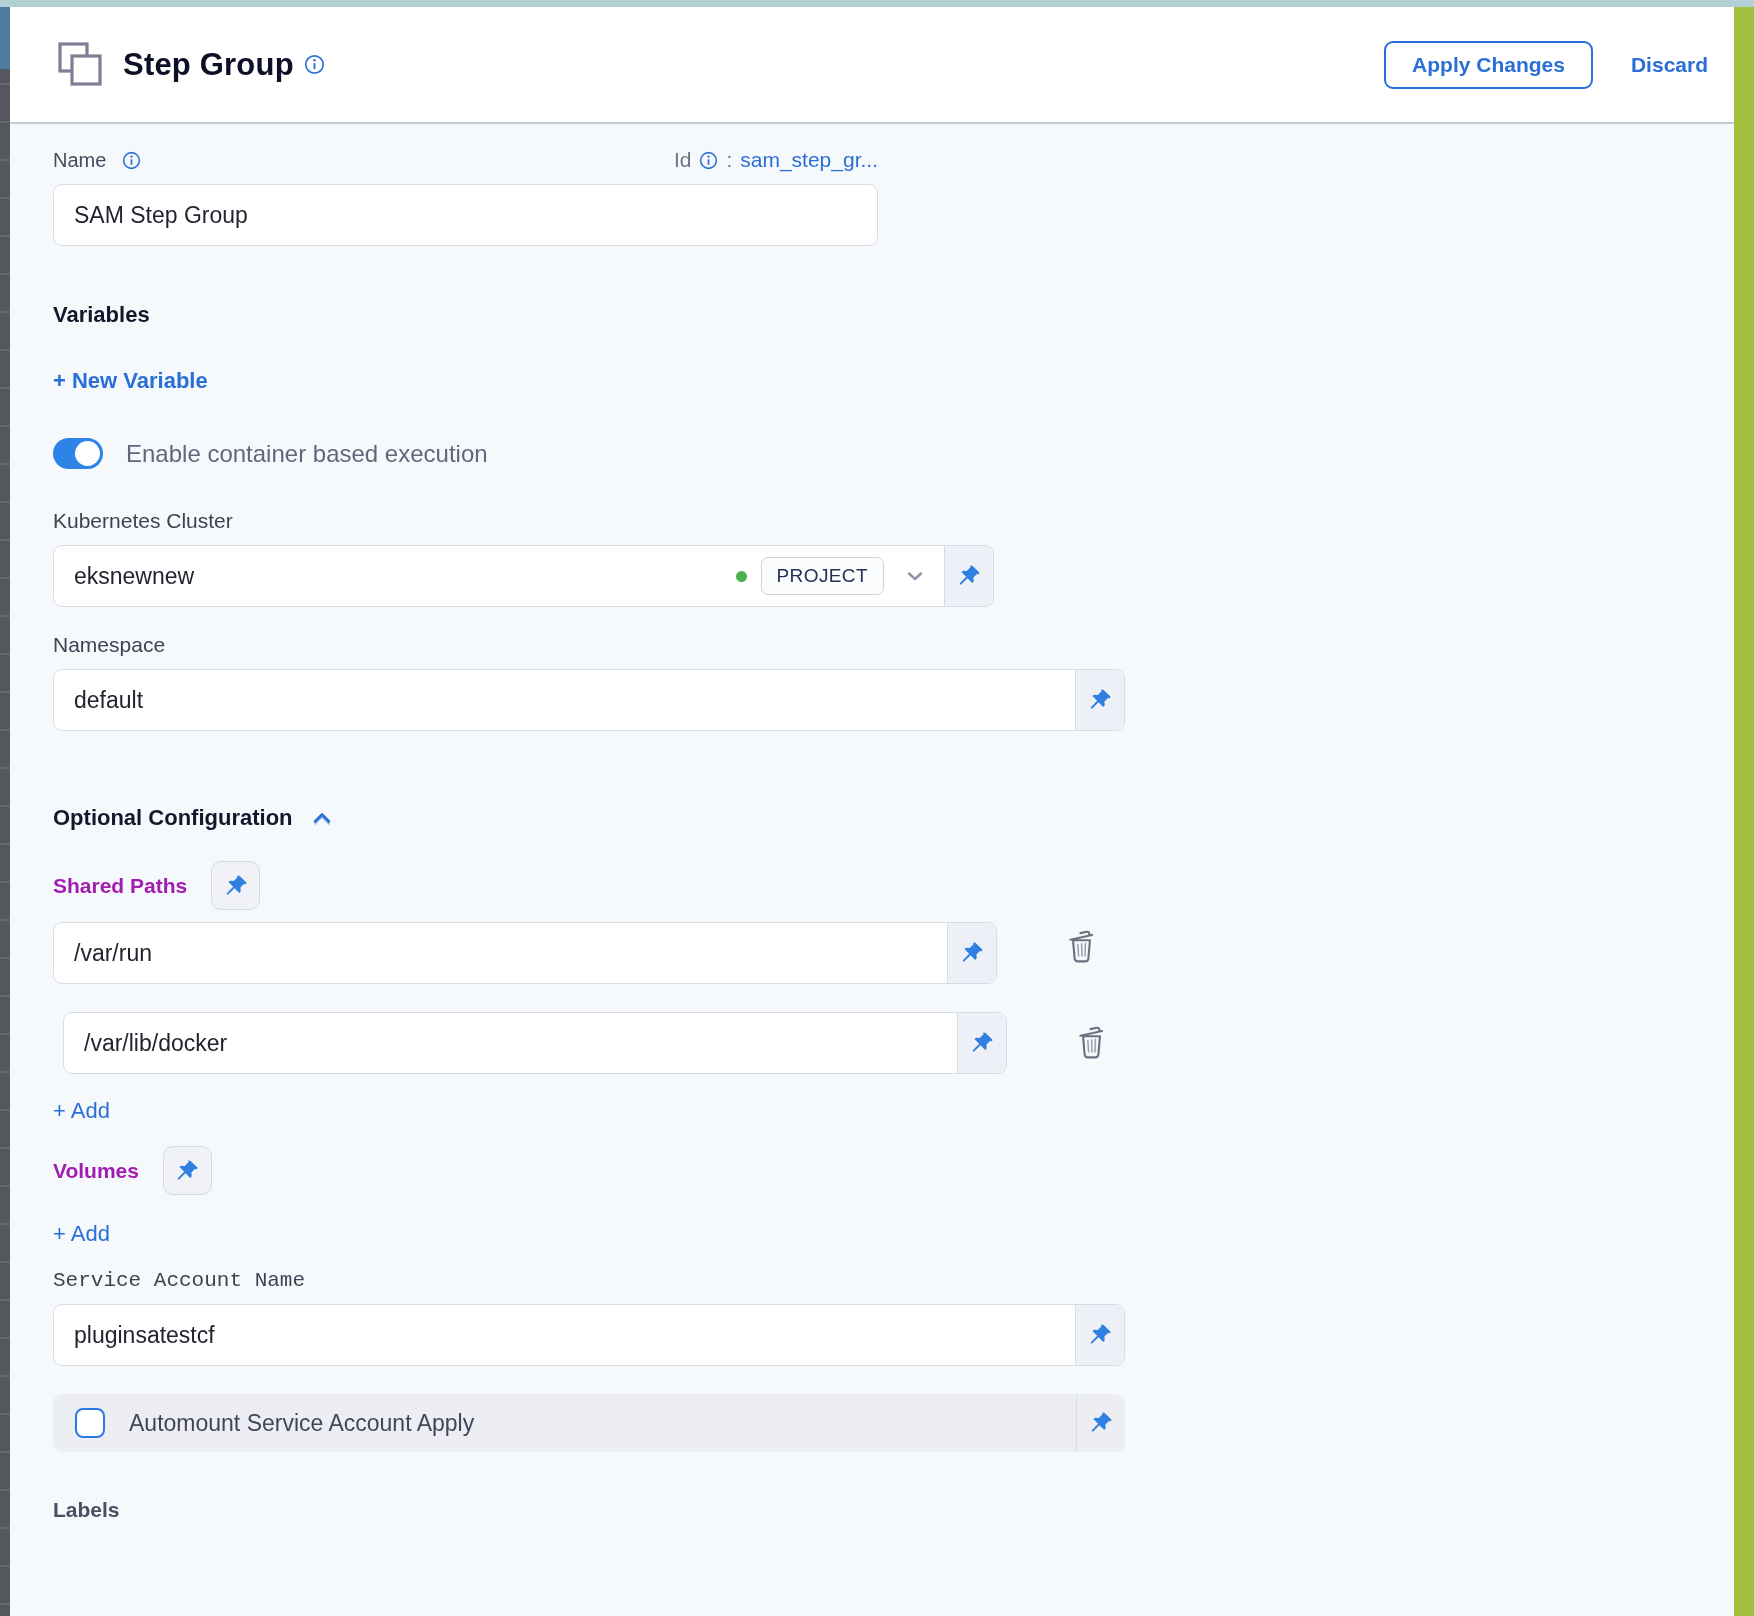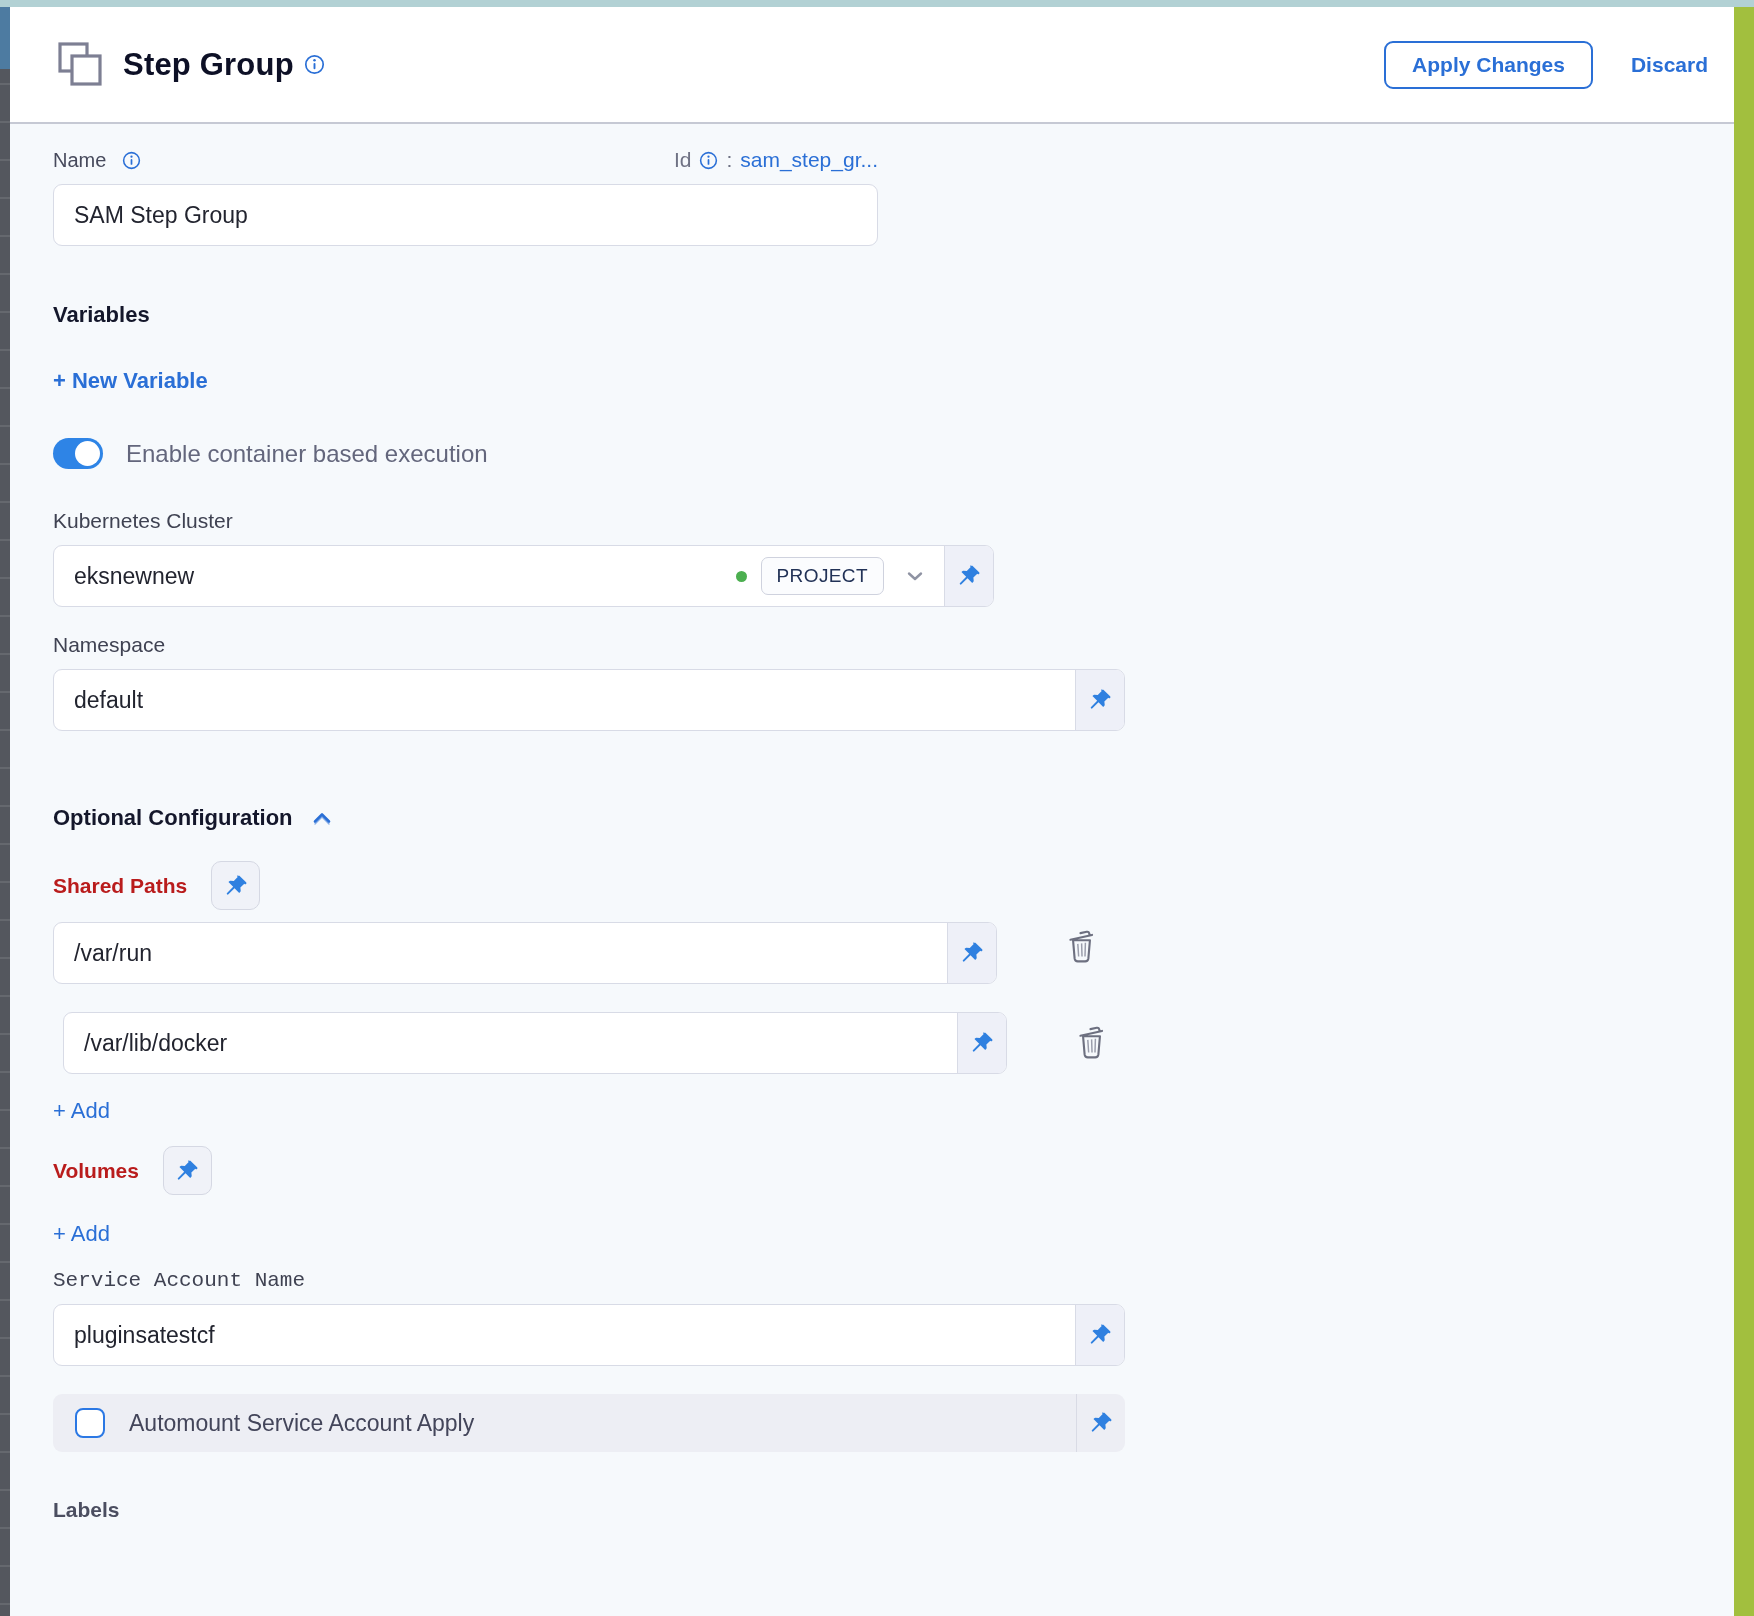--- a/index.html
+++ b/index.html
@@ -81,21 +81,21 @@
   .toggle-row { display:flex; align-items:center; margin-top:44px; }
   .toggle { position:relative; width:50px; height:31px; border-radius:16px; background:#2e84e6; cursor:pointer; flex:0 0 auto; }
   .toggle-knob { position:absolute; top:3px; right:3px; width:25px; height:25px; border-radius:50%; background:#ffffff; }
   .toggle-label { margin-left:23px; font-size:24px; color:#63667c; }
 
   
   .opt-row { display:flex; align-items:center; gap:16px; margin-top:74px; }
   .chevron-up-svg { width:26px; height:26px; cursor:pointer; }
 
   .label-pin-row { display:flex; align-items:center; gap:24px; margin-top:30px; }
-  .label-pin-row .field-label { font-size:21px; font-weight:600; color:#b91c1c; }
+  .label-pin-row .field-label { font-size:21px; font-weight:600; color:#a21caf; }
   .pin-btn {
     width:49px; height:49px; border:1px solid #d5d8e3; border-radius:10px; background:#f0f2f8;
     display:flex; align-items:center; justify-content:center; cursor:pointer;
   }
 
   .path-row { display:flex; align-items:center; }
   .trash-btn { background:none; border:none; cursor:pointer; margin-left:64px; padding:4px; }
   .trash-svg { width:33px; height:38px; }
 
   

